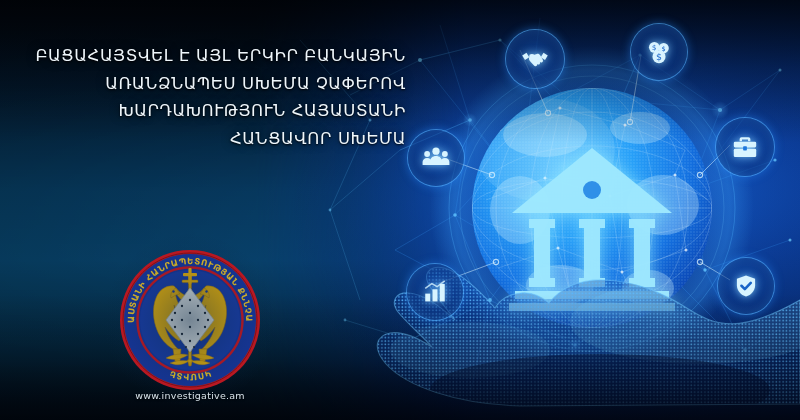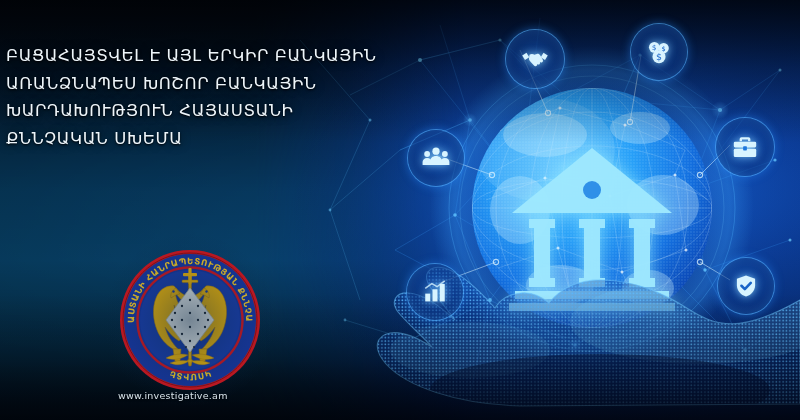--- a/index.html
+++ b/index.html
@@ -54,21 +54,21 @@
     height: 420px;
     pointer-events: none;
   }
 
   
   .headline {
     position: absolute;
     left: 6px;
     top: 42px;
     width: 400px;
-    text-align: left;
+    text-align: right;
     color: #eef6fb;
     font-size: 16.5px;
     line-height: 27.5px;
     letter-spacing: 0.6px;
     text-shadow: 0 0 10px rgba(0,0,0,0.75), 0 1px 2px rgba(0,0,0,0.9);
   }
   .headline div { white-space: nowrap; }
 
   
   .emblem-wrap {
@@ -85,21 +85,21 @@
     border-radius: 50%;
     background: radial-gradient(circle, rgba(10,40,70,0.55) 0%, rgba(0,0,0,0) 72%);
   }
 
   
   .url {
     position: absolute;
     left: 118px;
     top: 390px;
     width: 144px;
-    text-align: left;
+    text-align: center;
     color: #d7e3ea;
     font-size: 9.5px;
     letter-spacing: 0.25px;
     text-shadow: 0 1px 2px rgba(0,0,0,0.9);
   }
 
   
   .node {
     position: absolute;
     border-radius: 50%;
@@ -404,23 +404,23 @@
     <svg width="26" height="26" viewBox="0 0 24 24" fill="#d8f4ff">
       <rect x="3" y="13.5" width="4.6" height="7.2"></rect>
       <rect x="9.7" y="9.5" width="4.6" height="11.2"></rect>
       <rect x="16.4" y="4.6" width="4.6" height="16.1"></rect>
       <path d="M3 8.6 L9 4.2 L14 7 L21 1.8" fill="none" stroke="#d8f4ff" stroke-width="1.4" opacity="0.8"></path>
     </svg>
   </div>
 
   <div class="headline">
     <div>ԲԱՑԱՀԱՅՏՎԵԼ Է ԱՅԼ ԵՐԿԻՐ ԲԱՆԿԱՅԻՆ</div>
-    <div>ԱՌԱՆՁՆԱՊԵՍ ԽՈՇՈՐ ԲԱՆԿԱՅԻՆ</div>
+    <div>ԱՌԱՆՁՆԱՊԵՍ ՍԽԵՄԱ ՉԱՓԵՐՈՎ</div>
     <div>ԽԱՐԴԱԽՈՒԹՅՈՒՆ ՀԱՅԱՍՏԱՆԻ</div>
-    <div>ՔՆՆՉԱԿԱՆ ՍԽԵՄԱ</div>
+    <div>ՀԱՆՑԱՎՈՐ ՍԽԵՄԱ</div>
   </div>
 
   <div class="emblem-wrap">
     <div class="emblem-glow"></div>
     <svg width="144" height="144" viewBox="0 0 144 144">
       <defs>
         <path id="ringTop" d="M 72 72 m -56 0 a 56 56 0 1 1 112 0" fill="none"></path>
         <path id="ringBot" d="M 72 72 m 54 0 a 54 54 0 1 1 -108 0" fill="none"></path>
       </defs>
 

